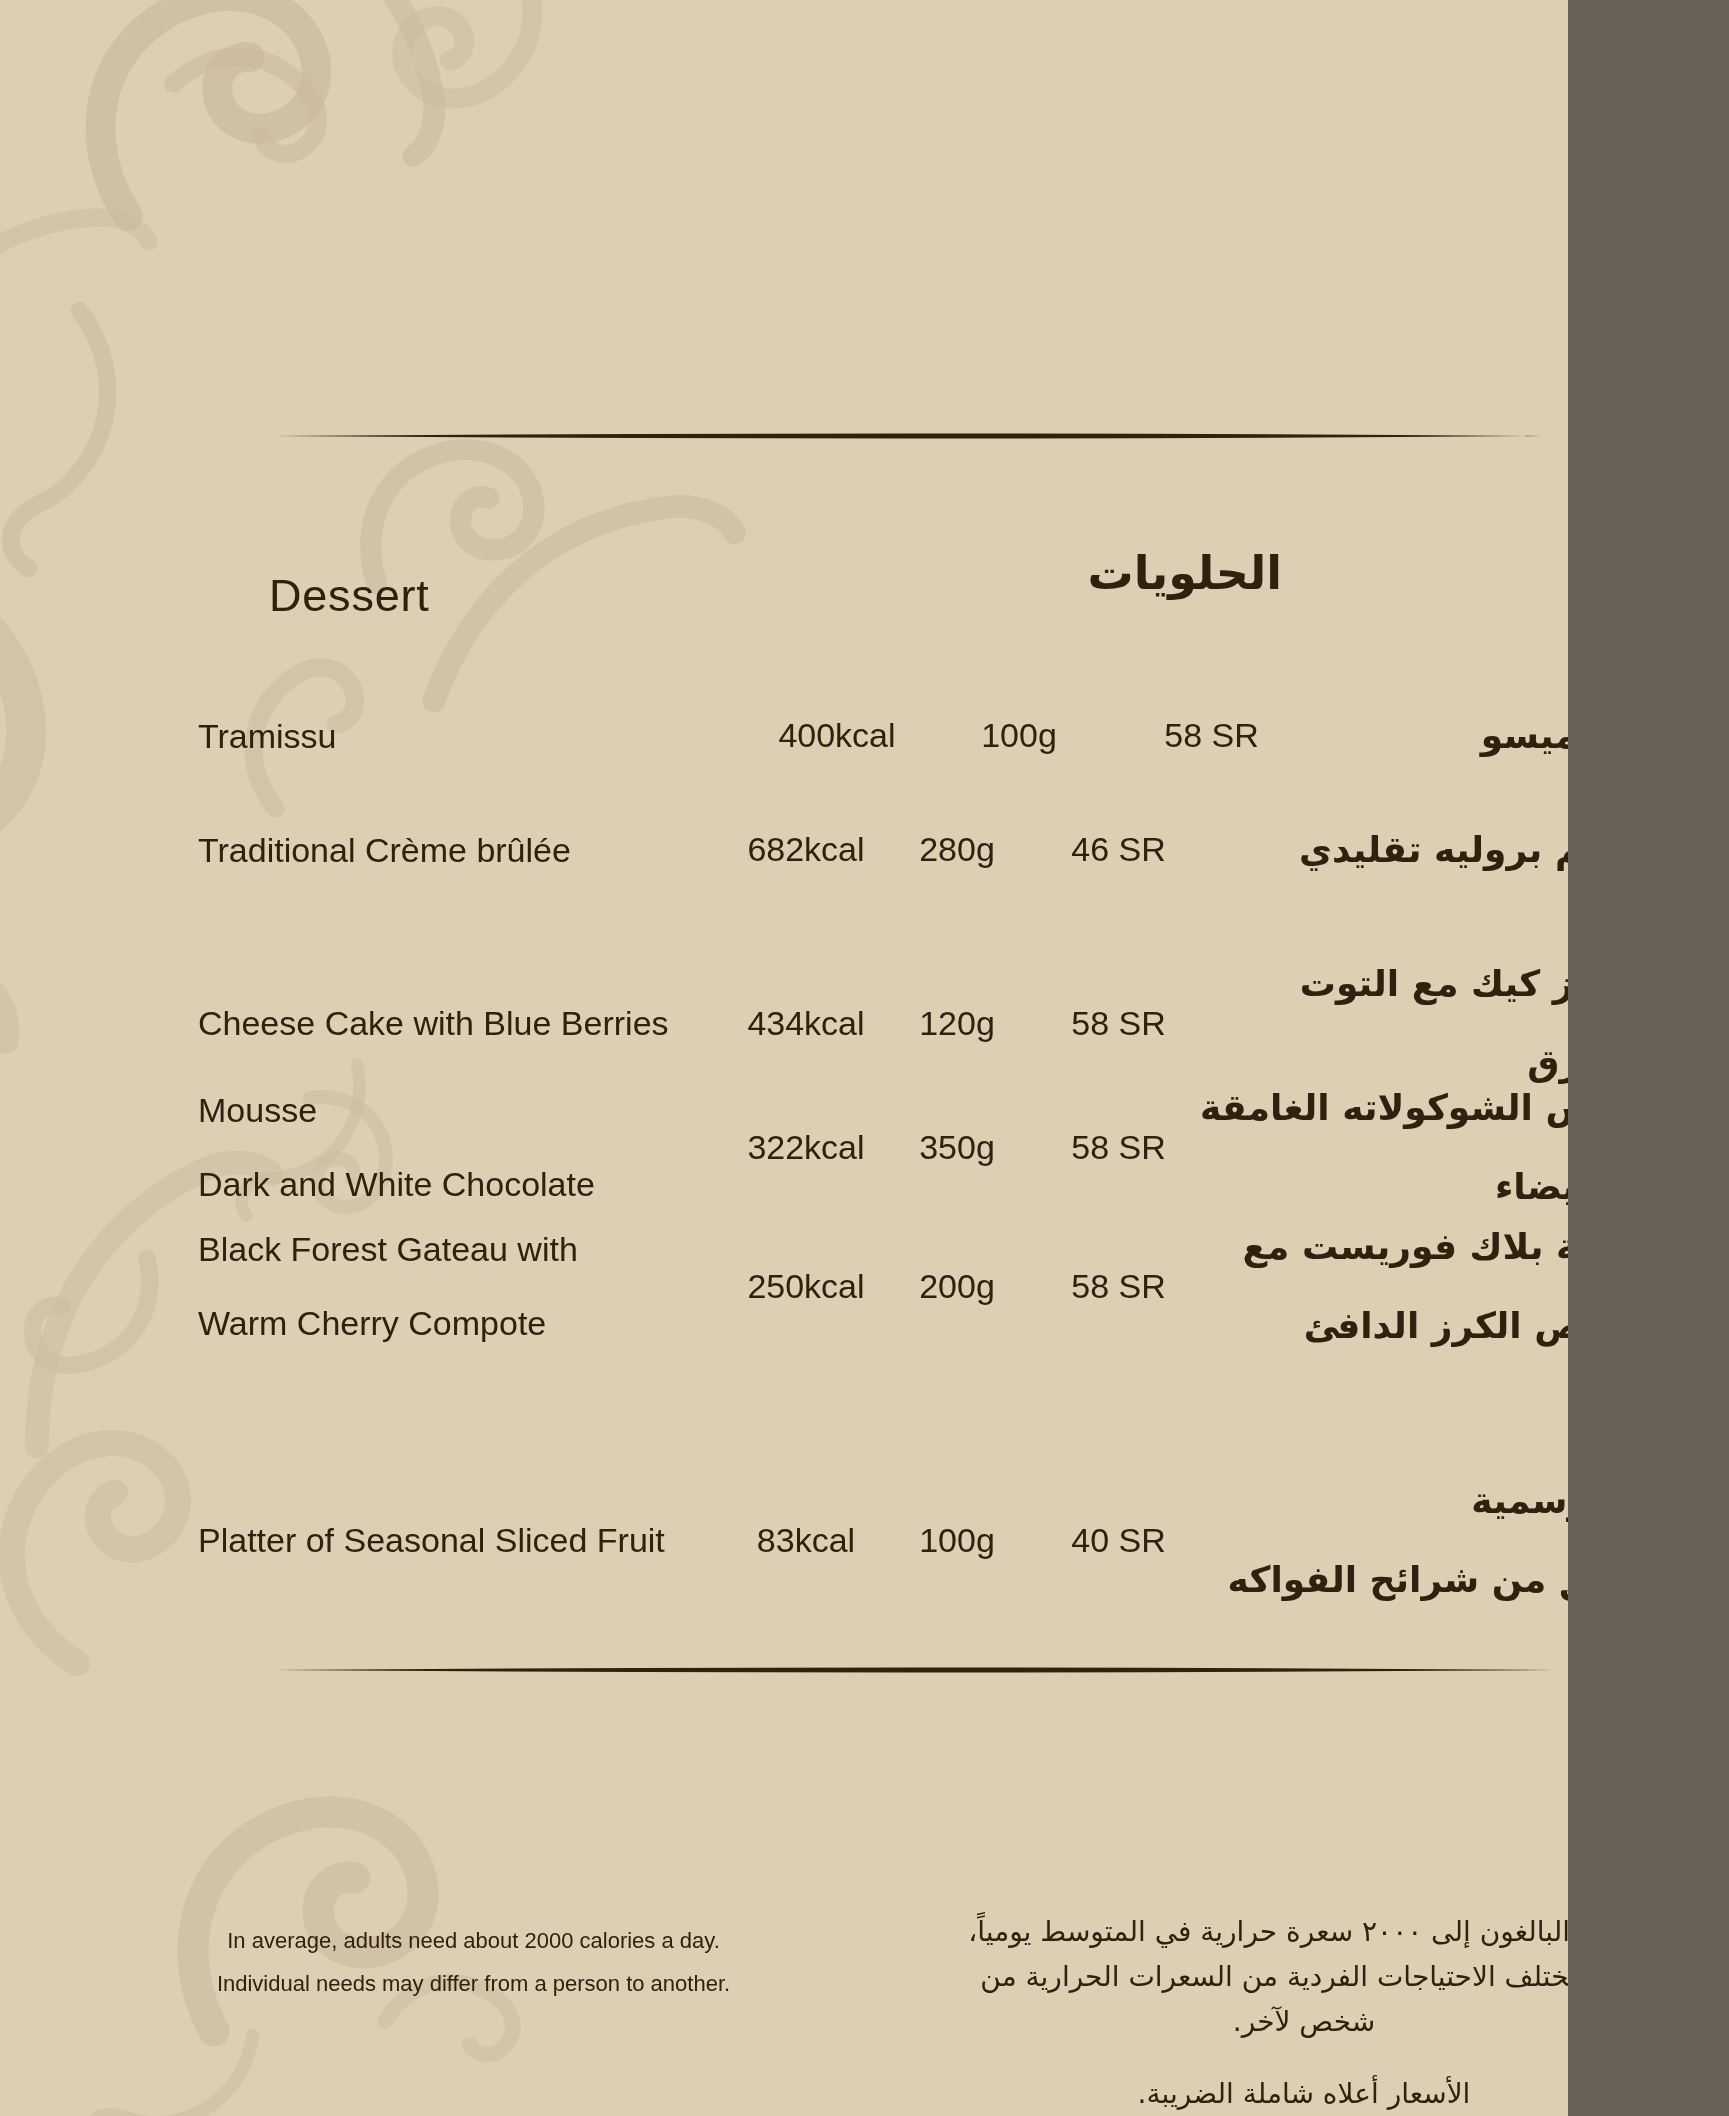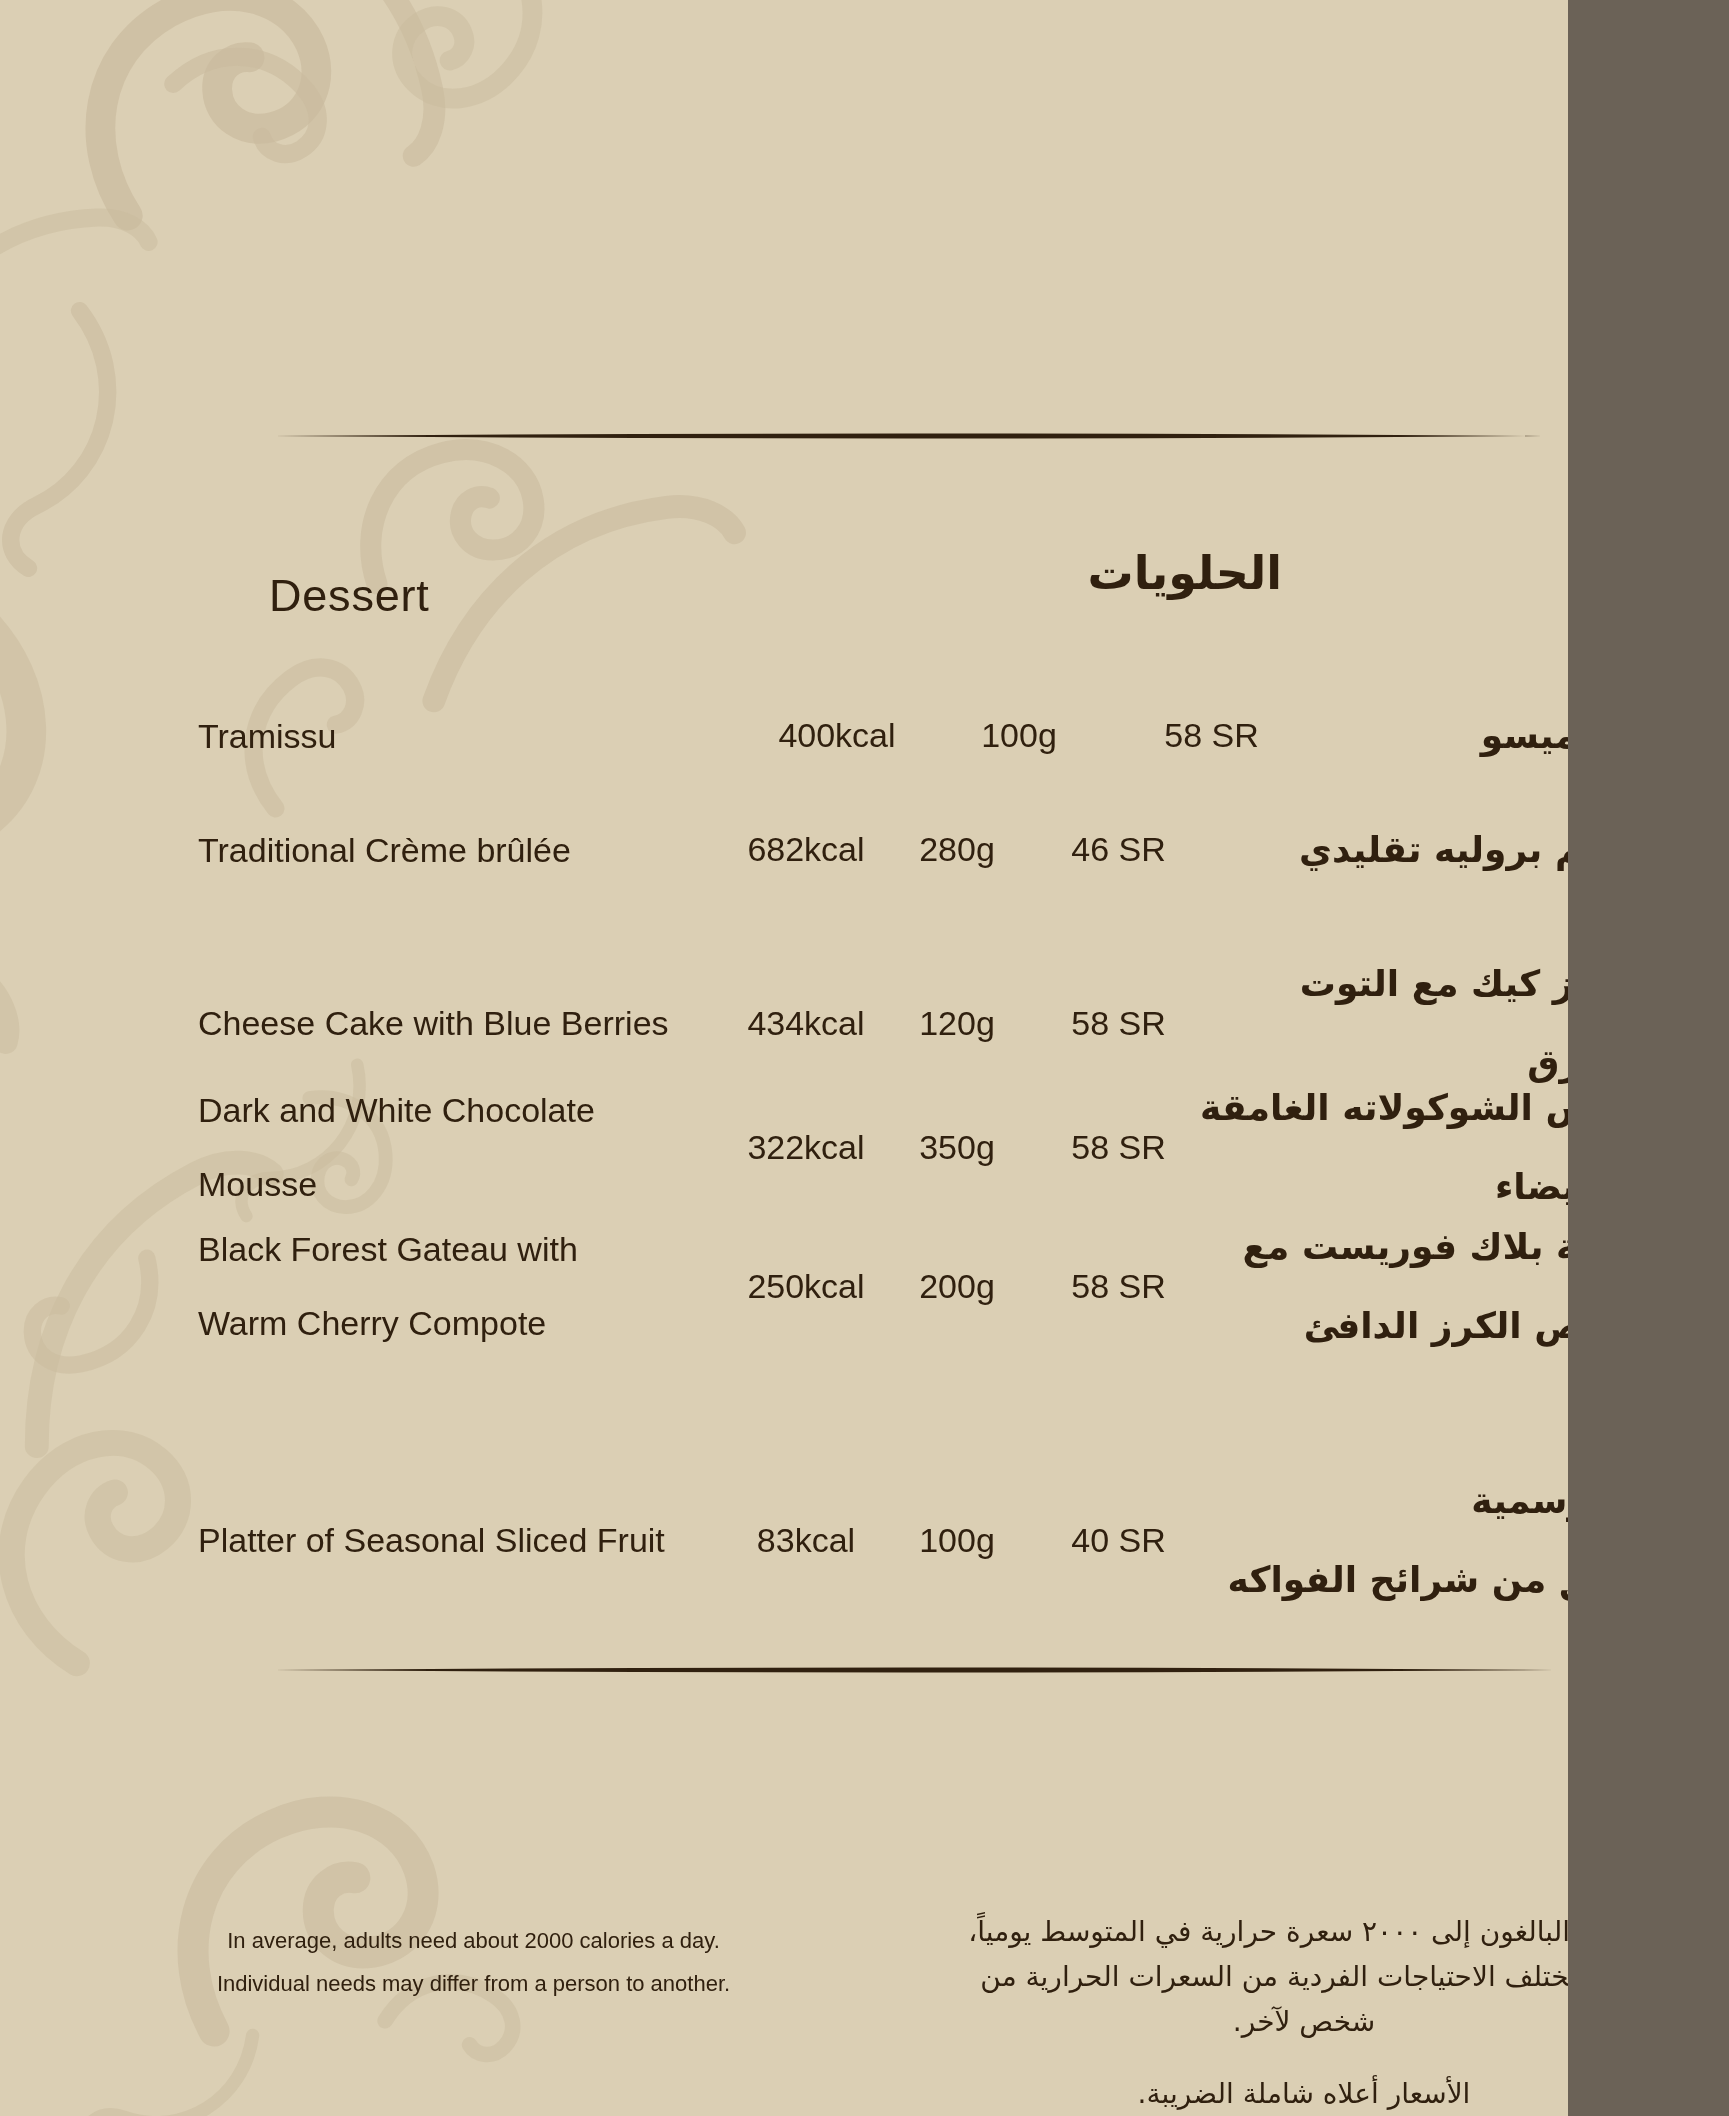--- a/index.html
+++ b/index.html
@@ -123,22 +123,22 @@
       <div class="num">434kcal</div>
       <div class="num">120g</div>
       <div class="num">58 SR</div>
       <div class="ar-name">
           <span>تشيز كيك مع التوت الأزرق</span>
         </div>
     </div>
 
     <div class="row r4">
       <div class="name">
+        <span>Mousse</span>
         <span>Dark and White Chocolate</span>
-        <span>Mousse</span>
       </div>
       <div class="num">322kcal</div>
       <div class="num">350g</div>
       <div class="num">58 SR</div>
       <div class="ar-name">
         <span>موس الشوكولاته الغامقة</span>
         <span>والبيضاء</span>
       </div>
     </div>
 

